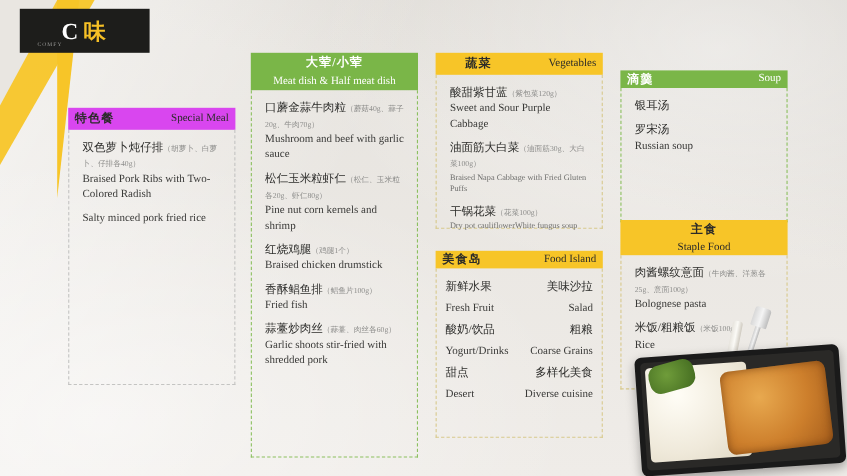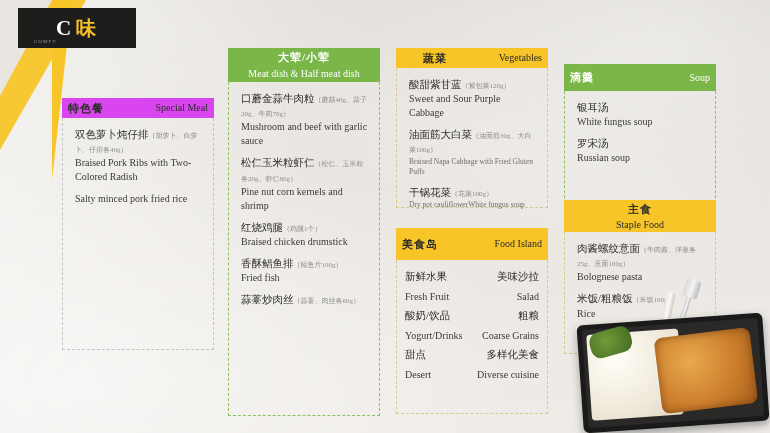--- a/index.html
+++ b/index.html
@@ -89,30 +89,30 @@
   .p-meat{left:228px;top:48px;width:152px;}
   .p-meat .hdr{background:#7ab648;height:34px;}
   .p-meat .body{height:334px;border-color:#8cc05f;}
 
   .p-veg{left:396px;top:48px;width:152px;}
   .p-veg .hdr{background:#f7c528;height:20px;flex-direction:row;gap:3px;padding-left:27px;}
   .p-veg .hdr .zh,.p-veg .hdr .en{color:#2b2b29;}
   .p-veg .body{height:140px;border-color:#d8c98c;}
 
   .p-island{left:396px;top:228px;width:152px;}
-  .p-island .hdr{background:#f7c528;height:32px;flex-direction:row;gap:3px;}
+  .p-island .hdr{background:#f7c528;height:16px;flex-direction:row;gap:3px;}
   .p-island .hdr .zh,.p-island .hdr .en{color:#2b2b29;}
   .p-island .body{height:154px;border-color:#d8c98c;padding:10px 8px;}
   .pair{display:flex;justify-content:space-between;margin-bottom:7px;}
   .pair .l{font-size:10.5px;color:#2c2c2a;}
   .pair .r{font-size:10.5px;color:#2c2c2a;}
   .pair.en .l,.pair.en .r{font-size:10px;color:#3a3a38;}
 
   .p-soup{left:564px;top:64px;width:152px;}
-  .p-soup .hdr{background:#7ab648;height:27px;flex-direction:row;gap:4px;}
+  .p-soup .hdr{background:#7ab648;height:16px;flex-direction:row;gap:4px;}
   .p-soup .body{height:122px;border-color:#8cc05f;}
 
   .p-staple{left:564px;top:200px;width:152px;}
   .p-staple .hdr{background:#f7c528;height:32px;flex-direction:column;gap:3px;}
   .p-staple .hdr .zh,.p-staple .hdr .en{color:#2b2b29;}
   .p-staple .body{height:122px;border-color:#d8c98c;}
 
   
   .photo{position:absolute;right:0;bottom:0;width:230px;height:140px;}
   .tray{
@@ -211,20 +211,21 @@
       <div class="item">
         <div class="zh"><span>红烧鸡腿</span><span class="note">（鸡腿1个）</span></div>
         <div class="en">Braised chicken drumstick</div>
       </div>
       <div class="item">
         <div class="zh"><span>香酥鲳鱼排</span><span class="note">（鲳鱼片100g）</span></div>
         <div class="en">Fried fish</div>
       </div>
       <div class="item">
         <div class="zh"><span>蒜薹炒肉丝</span><span class="note">（蒜薹、肉丝各60g）</span></div>
+        <div class="en">Garlic shoots stir-fried with shredded pork</div>
       </div>
     </div>
   </div>
 
   <div class="panel p-veg">
     <div class="hdr">
       <span class="zh">蔬菜</span>
       <span class="en">Vegetables</span>
     </div>
     <div class="body">
@@ -277,21 +278,20 @@
   </div>
 
   <div class="panel p-soup">
     <div class="hdr">
       <span class="zh">滴羹</span>
       <span class="en">Soup</span>
     </div>
     <div class="body">
       <div class="item">
         <div class="zh"><span>银耳汤</span><span class="note"></span></div>
-        <div class="en">White fungus soup</div>
       </div>
       <div class="item">
         <div class="zh"><span>罗宋汤</span><span class="note"></span></div>
         <div class="en">Russian soup</div>
       </div>
     </div>
   </div>
 
   <div class="panel p-staple">
     <div class="hdr">

